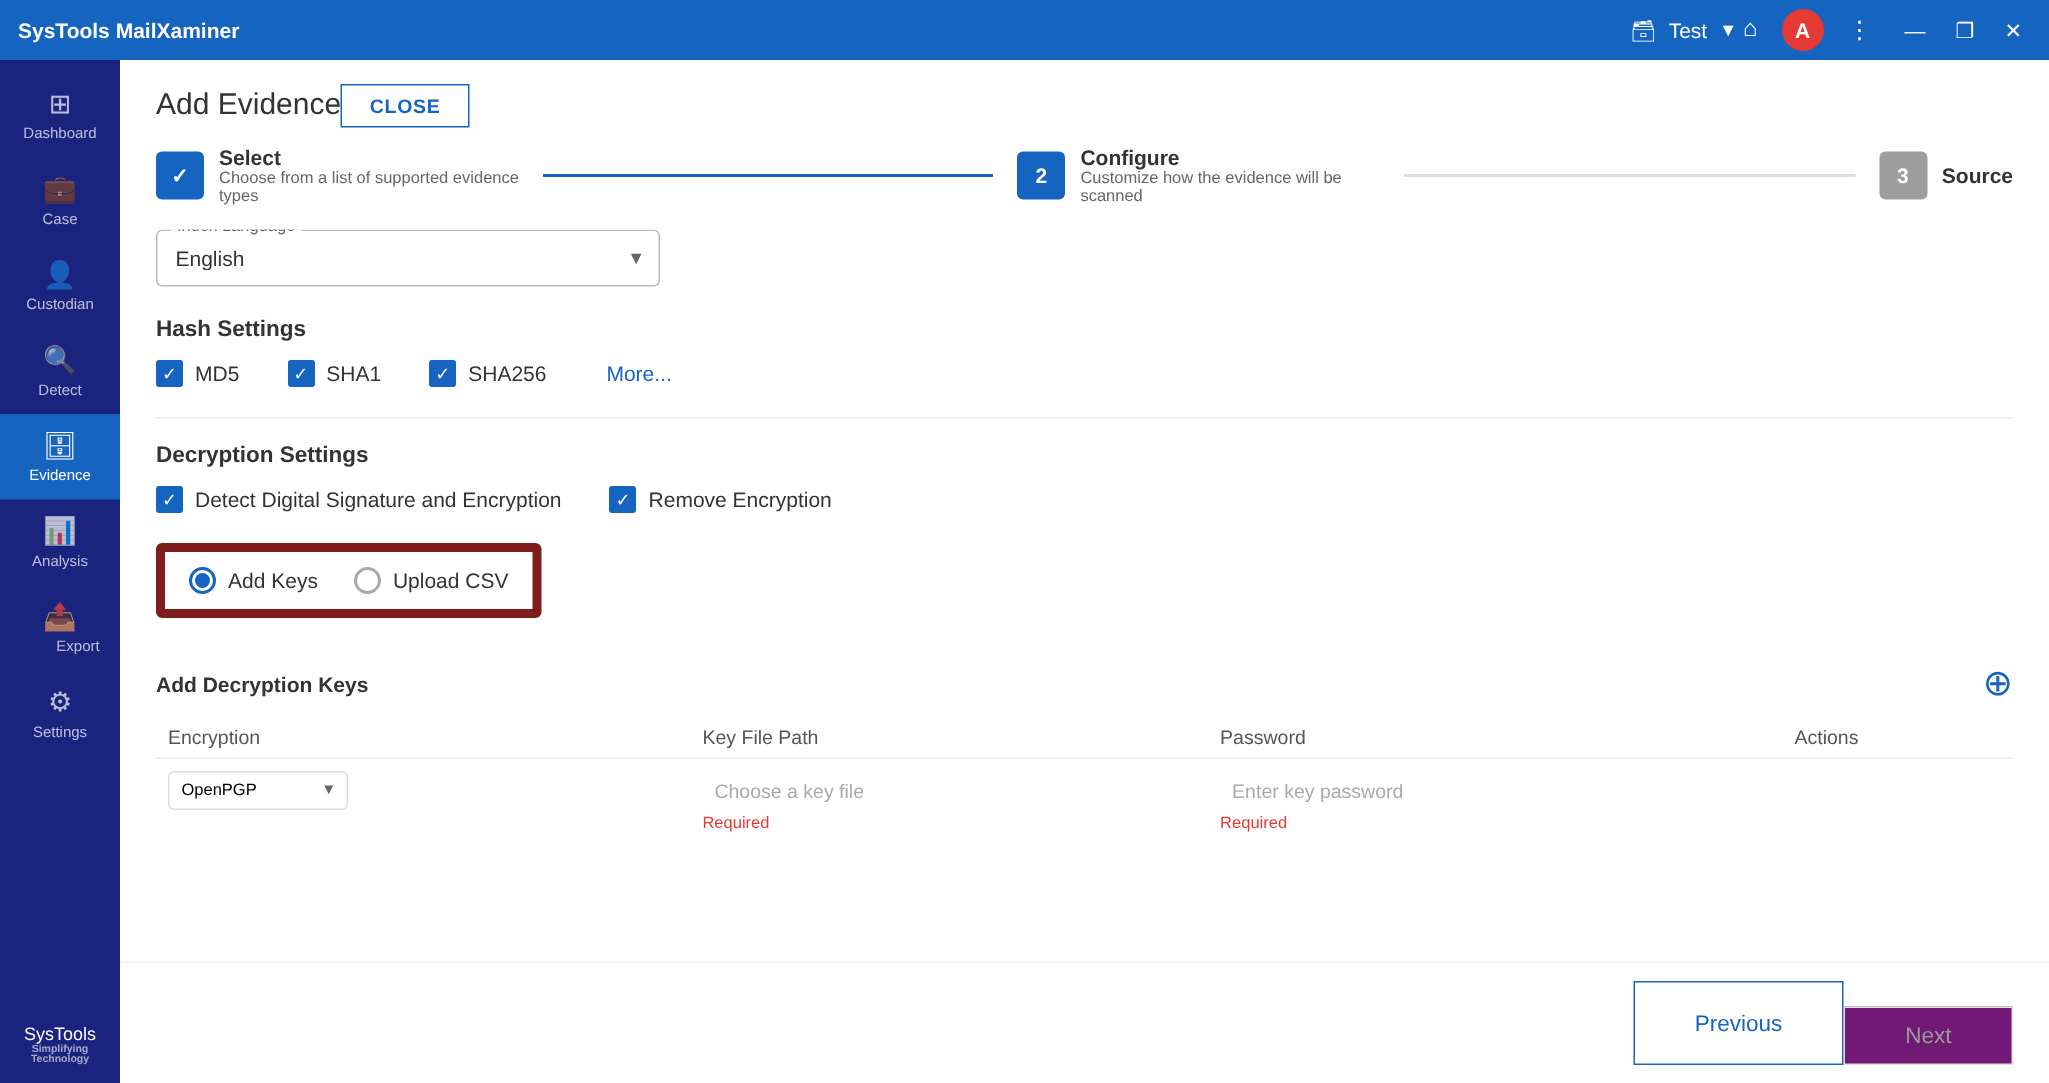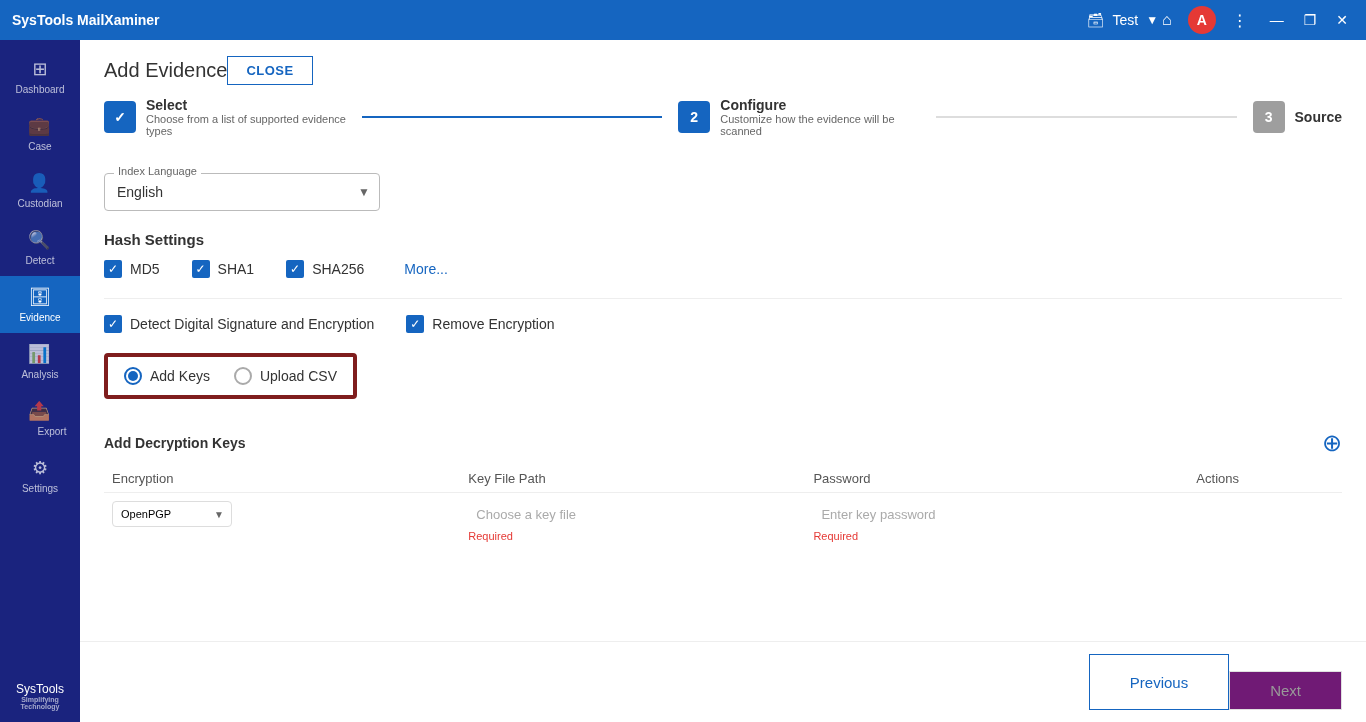--- a/index.html
+++ b/index.html
@@ -119,22 +119,21 @@
       overflow-y: auto;
       padding: 0 24px;
       position: relative;
     }
 
     
     .form-section { margin-bottom: 20px; }
     .select-wrapper {
       position: relative;
       display: inline-block;
-      width: 276px;
-      margin-top: 20px;
+      width: 336px;
     }
     .field-label-floating {
       position: absolute;
       top: -8px;
       left: 10px;
       background: white;
       padding: 0 4px;
       font-size: 11px;
       color: #666;
       z-index: 1;
@@ -172,21 +171,21 @@
       color: white; font-size: 12px; flex-shrink: 0;
     }
     .checkbox-label { font-size: 14px; color: #333; }
     .more-link { color: #1565c0; font-size: 14px; cursor: pointer; margin-left: 8px; }
 
     
     .divider { border: none; border-top: 1px solid #eee; margin: 16px 0; }
 
     
     .radio-box {
-      border: 4px solid #7f1d1d;
+      border: 6px solid #7f1d1d;
       border-radius: 4px;
       padding: 10px 16px;
       display: inline-flex;
       align-items: center;
       gap: 24px;
       margin: 12px 0;
     }
     .radio-item { display: flex; align-items: center; gap: 8px; cursor: pointer; }
     .radio-outer {
       width: 18px; height: 18px; border-radius: 50%;
@@ -392,20 +391,21 @@
             <div class="checkbox-box">✓</div>
             <span class="checkbox-label">SHA256</span>
           </div>
           <span class="more-link">More...</span>
         </div>
       </div>
 
       <hr class="divider">
 
       <div class="form-section">
+        <div class="section-title">Decryption Settings</div>
         <div class="checkbox-row">
           <div class="checkbox-item">
             <div class="checkbox-box">✓</div>
             <span class="checkbox-label">Detect Digital Signature and Encryption</span>
           </div>
           <div class="checkbox-item">
             <div class="checkbox-box">✓</div>
             <span class="checkbox-label">Remove Encryption</span>
           </div>
         </div>

